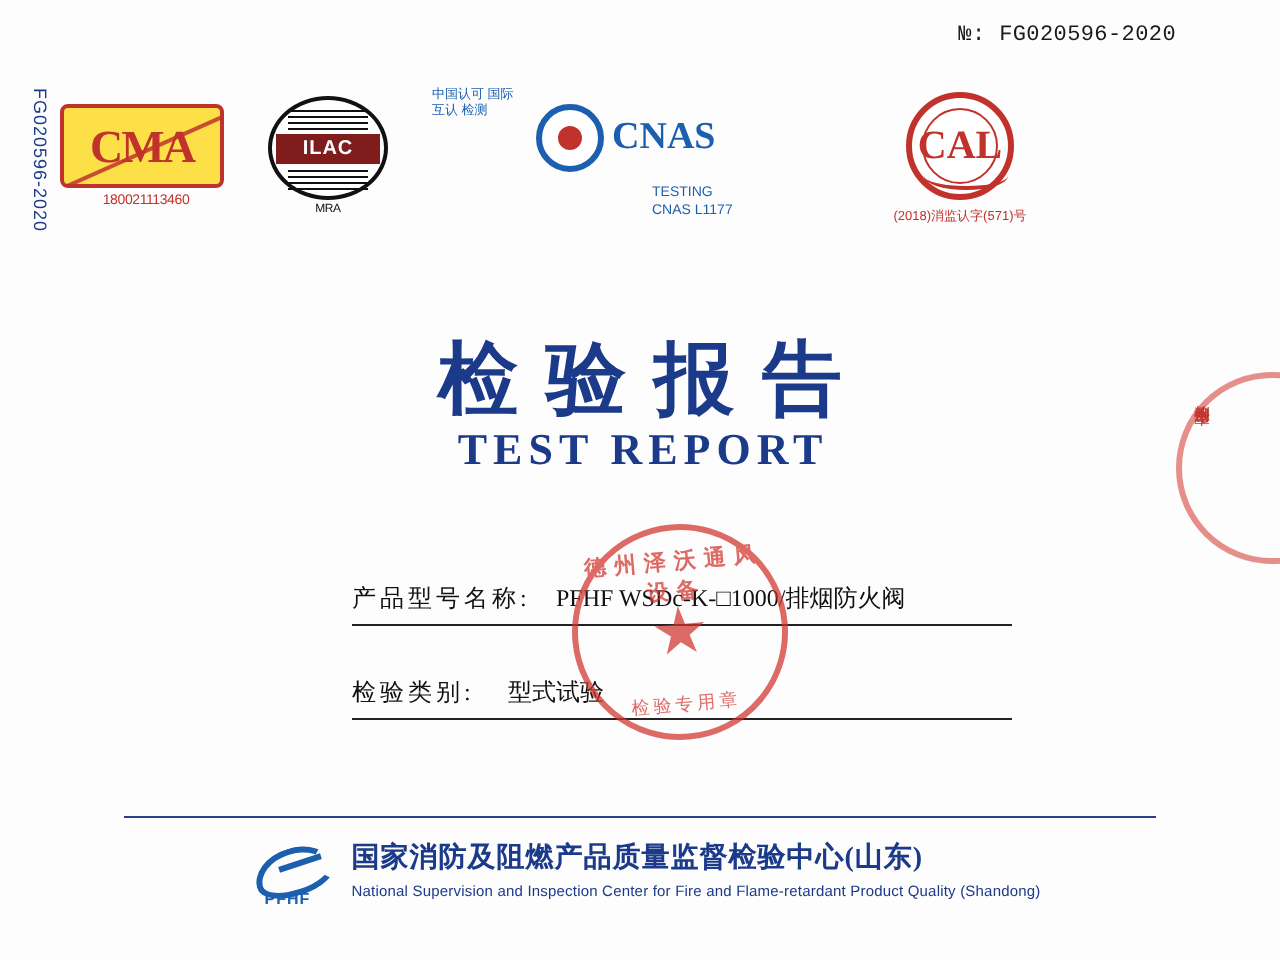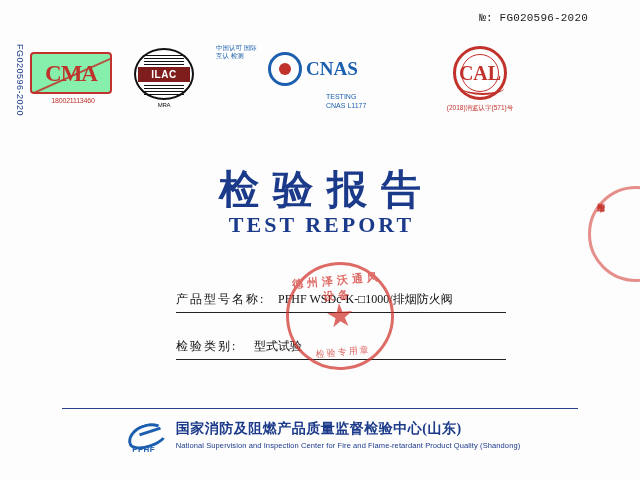--- a/index.html
+++ b/index.html
@@ -66,21 +66,21 @@
     text-align: center;
   }
   .cma-box {
     width: 82px;
     height: 42px;
     border: 2px solid #c0322b;
     border-radius: 4px;
     position: relative;
     box-sizing: border-box;
     overflow: hidden;
-    background: #86efac;
+    background: #fde047;
   }
   .cma-text {
     position: absolute;
     left: 0; right: 0; top: 5px;
     font-size: 23px;
     font-weight: bold;
     color: #c0322b;
     font-family: "Liberation Serif", serif;
     letter-spacing: -1px;
     line-height: 30px;

